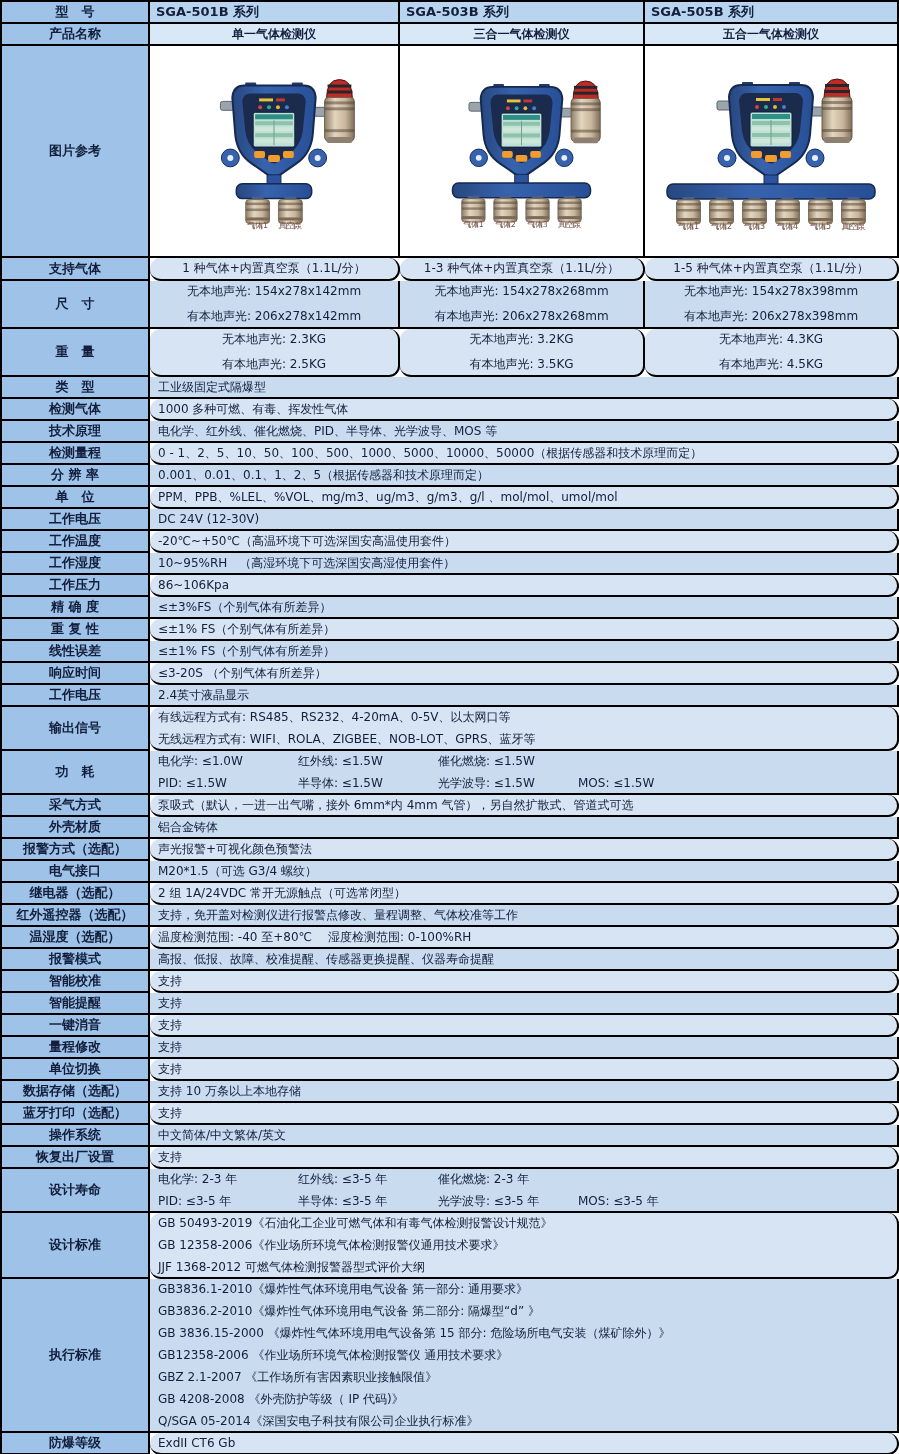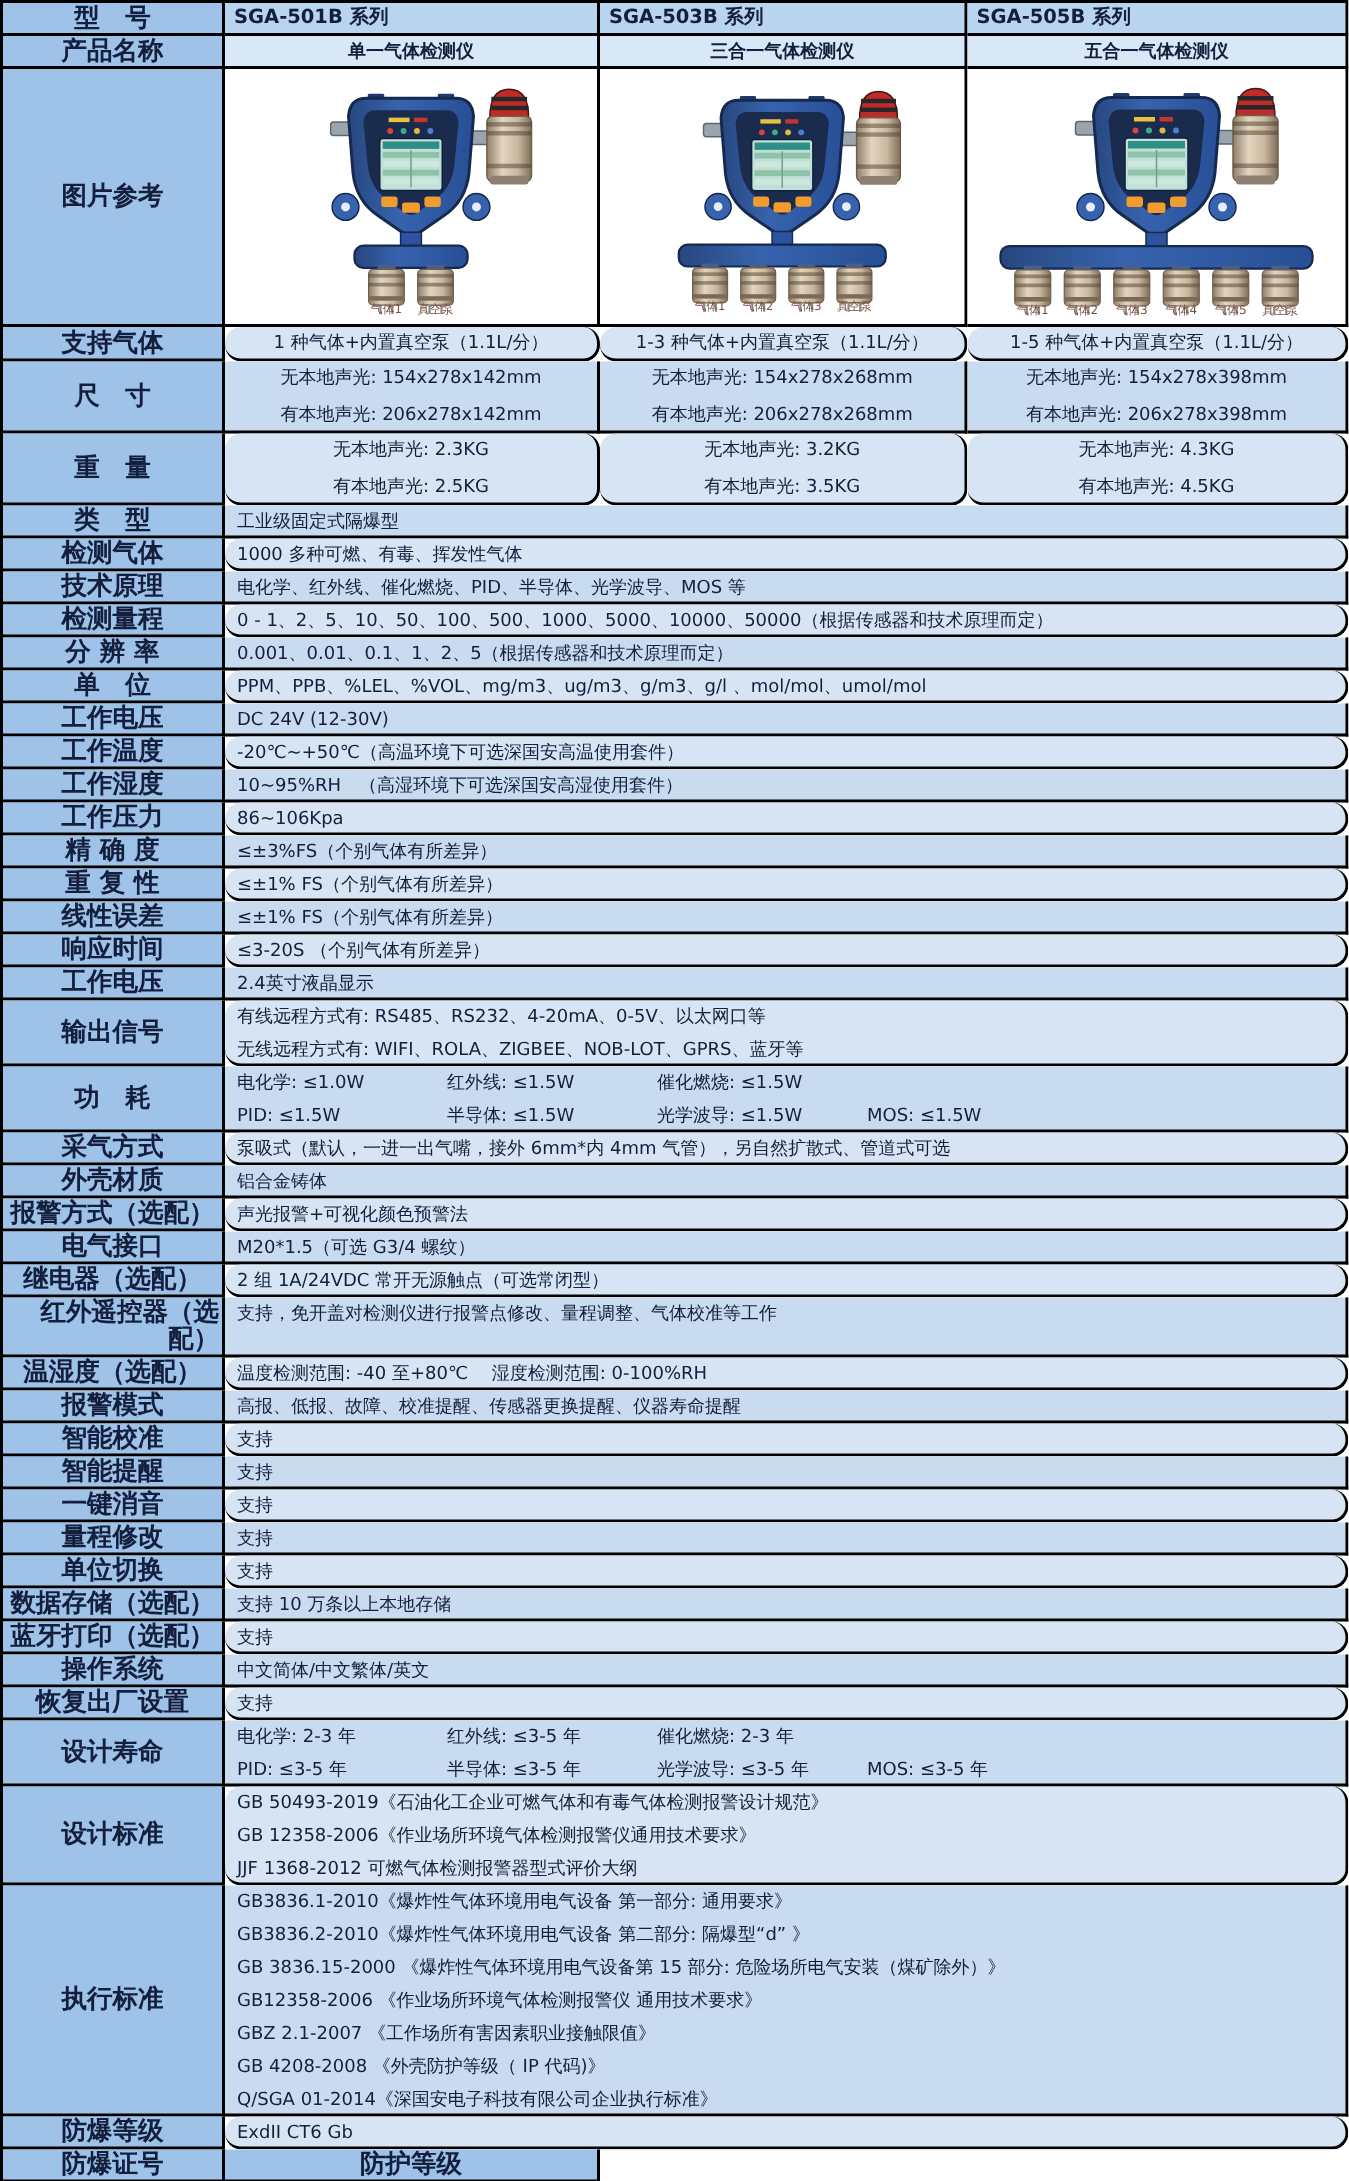--- a/index.html
+++ b/index.html
@@ -17,40 +17,40 @@
     border-bottom:2px solid var(--border,#000);
     padding:1px 6px;
     font-size:12px;
     line-height:18px;
     box-sizing:border-box;
     overflow:hidden;
   }
   .label-cell{
     background:var(--label-bg,#9EC2E8);
     font-weight:bold;
-    font-size:17px;
+    font-size:13px;
     display:flex;
     align-items:center;
     justify-content:center;
-    text-align:right;
+    text-align:left;
     padding:1px 2px;
   }
   .model-cell{
     background:var(--header-bg,#B9D4EE);
     font-weight:bold;
     font-size:13px;
   }
   .name-cell{
     background:var(--name-bg,#D9E8F7);
     font-weight:bold;
     text-align:center;
   }
   .image-cell{
     background:#fff;
-    height:172px;
+    height:212px;
     padding:0;
     display:flex;
     align-items:center;
     justify-content:center;
   }
   .value-cell.shade-0{background:var(--row-dark,#C9DBEF);}
   .value-cell.shade-1{background:var(--row-light,#D7E4F4);border-radius:11px;}
   .value-cell.center{text-align:center;}
   .value-cell.full{grid-column:2/5;}
   .line + .line{margin-top:4px;}
@@ -515,21 +515,21 @@
       <div class="line">JJF 1368-2012 可燃气体检测报警器型式评价大纲</div>
     </div>
     <div class="cell label-cell">执行标准</div>
     <div class="cell value-cell full shade-0">
       <div class="line">GB3836.1-2010《爆炸性气体环境用电气设备 第一部分: 通用要求》</div>
       <div class="line">GB3836.2-2010《爆炸性气体环境用电气设备 第二部分: 隔爆型“d” 》</div>
       <div class="line">GB 3836.15-2000 《爆炸性气体环境用电气设备第 15 部分: 危险场所电气安装（煤矿除外）》</div>
       <div class="line">GB12358-2006 《作业场所环境气体检测报警仪 通用技术要求》</div>
       <div class="line">GBZ 2.1-2007 《工作场所有害因素职业接触限值》</div>
       <div class="line">GB 4208-2008 《外壳防护等级（ IP 代码)》</div>
-      <div class="line">Q/SGA 01-2014《深国安电子科技有限公司企业执行标准》</div>
+      <div class="line">Q/SGA 05-2014《深国安电子科技有限公司企业执行标准》</div>
     </div>
     <div class="cell label-cell">防爆等级</div>
     <div class="cell value-cell full shade-1">
       <div class="line">ExdII CT6 Gb</div>
     </div>
     <div class="cell label-cell">防爆证号</div>
     <div class="cell label-cell">防护等级</div>
     <div class="cell value-cell full shade-1">
       <div class="line">IP67</div>
     </div>

